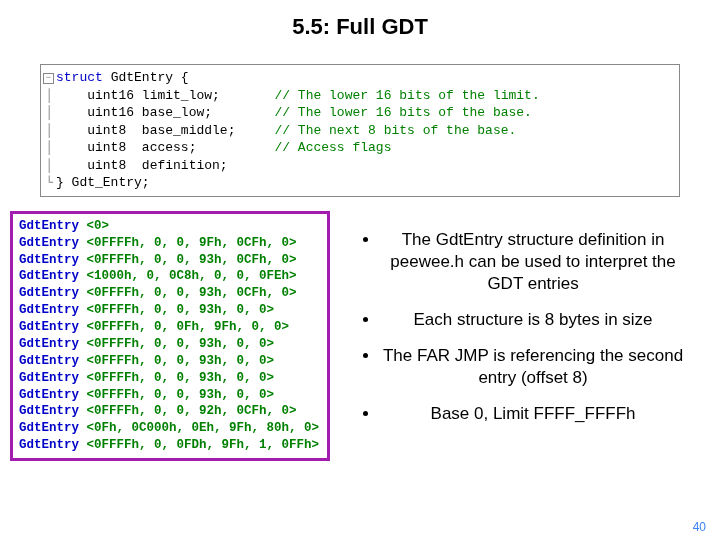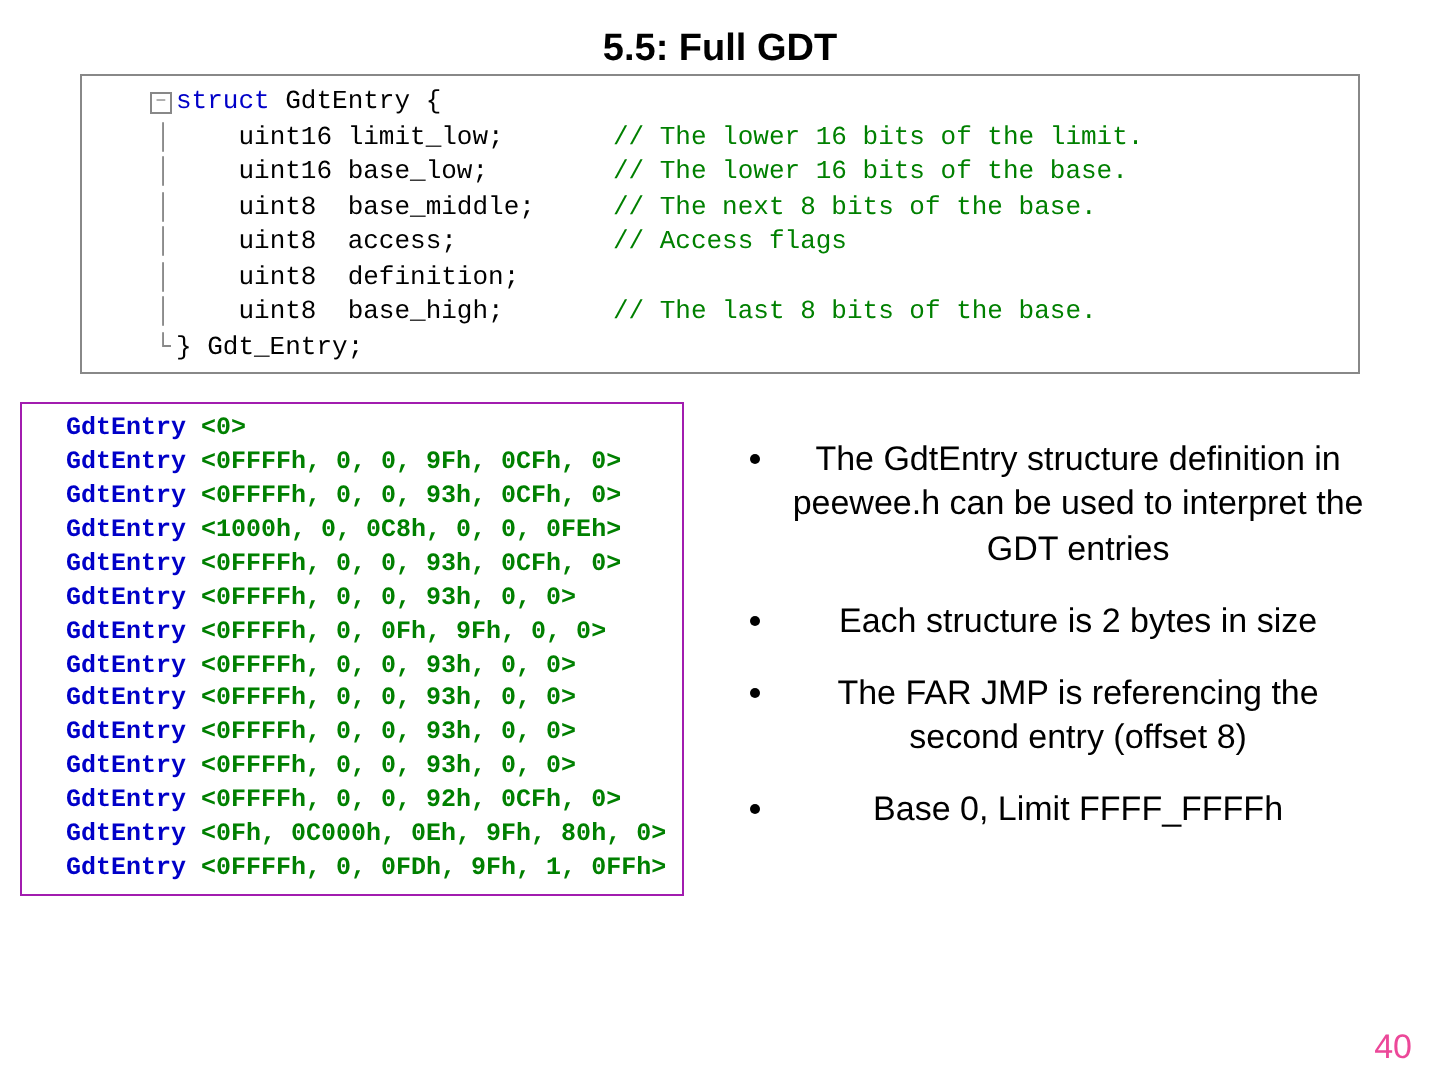--- a/index.html
+++ b/index.html
@@ -7,34 +7,34 @@
     padding: 0;
     width: 720px;
     height: 540px;
     font-family: Arial, sans-serif;
     background: #fff;
     position: relative;
     box-sizing: border-box;
   }
   .title {
     text-align: center;
-    font-size: 19px;
-    margin: 14px 0 1px 0;
+    font-size: 22px;
+    margin: 14px 0 24px 0;
     color: #000;
   }
   .code-box {
     border: 1px solid #888;
     margin: 0 40px 14px 40px;
     padding: 4px 6px 4px 2px;
     font-family: "Courier New", monospace;
     font-size: 13px;
     line-height: 1.35;
     background: #fff;
   }
-  .code-line { white-space: pre; margin-left: 32px; }
+  .code-line { white-space: pre; }
   .fold-box {
     display:inline-block;
     width:9px; height:9px;
     border:1px solid #888;
     font-size:9px;
     line-height:8px;
     text-align:center;
     vertical-align: 1px;
     color:#888;
     margin-right:2px;
@@ -48,22 +48,22 @@
   .kw-struct { color: #0000c8; }
   .kw-type   { color: #000; }
   .comment   { color: #008000; }
   .ident     { color: #000; }
 
   .lower {
     display: flex;
     margin: 0 10px 0 10px;
   }
   .entries-box {
-    border: 1px solid #a21caf;
-    padding: 4px 8px 4px 22px;
+    border: 3px solid #a21caf;
+    padding: 4px 8px 4px 6px;
     font-family: "Courier New", monospace;
     font-size: 12.5px;
     line-height: 1.35;
     background: #fff;
     flex: 0 0 auto;
   }
   .entry-line { white-space: pre; }
   .tname { color: #0000c8; font-weight: bold; }
   .vals  { color: #008000; font-weight: bold; }
 
@@ -80,38 +80,37 @@
   }
   .bullets li {
     margin-bottom: 14px;
     line-height: 1.3;
   }
 
   .pagenum {
     position: absolute;
     right: 14px;
     bottom: 6px;
-    font-size: 17px;
-    color: #ec4899;
+    font-size: 12px;
+    color: #3b82f6;
   }
 </style>
 </head>
 <body>
 
 <h1 class="title">5.5: Full GDT</h1>
 
 <div class="code-box">
   <div class="code-line"><span class="fold-box">−</span><span class="kw-struct">struct</span> <span class="ident">GdtEntry {</span></div>
   <div id="struct-fields">
       <div class="code-line"><span class="fold-gutter">│</span>    <span class="kw-type">uint16 limit_low;       </span><span class="comment">// The lower 16 bits of the limit.</span></div>
       <div class="code-line"><span class="fold-gutter">│</span>    <span class="kw-type">uint16 base_low;        </span><span class="comment">// The lower 16 bits of the base.</span></div>
       <div class="code-line"><span class="fold-gutter">│</span>    <span class="kw-type">uint8  base_middle;     </span><span class="comment">// The next 8 bits of the base.</span></div>
       <div class="code-line"><span class="fold-gutter">│</span>    <span class="kw-type">uint8  access;          </span><span class="comment">// Access flags</span></div>
       <div class="code-line"><span class="fold-gutter">│</span>    <span class="kw-type">uint8  definition;     </span></div>
-      <div class="code-line"><span class="fold-gutter">│</span>    <span class="kw-type">uint8  base_high;       </span><span class="comment">// The last 8 bits of the base.</span></div>
     </div>
   <div class="code-line"><span class="fold-gutter">└</span><span class="ident">} Gdt_Entry;</span></div>
 </div>
 
 <div class="lower">
   <div class="entries-box">
     <div id="entries-list">
         <div class="entry-line"><span class="tname">GdtEntry</span> <span class="vals">&lt;0&gt;</span></div>
         <div class="entry-line"><span class="tname">GdtEntry</span> <span class="vals">&lt;0FFFFh, 0, 0, 9Fh, 0CFh, 0&gt;</span></div>
         <div class="entry-line"><span class="tname">GdtEntry</span> <span class="vals">&lt;0FFFFh, 0, 0, 93h, 0CFh, 0&gt;</span></div>
@@ -124,20 +123,20 @@
         <div class="entry-line"><span class="tname">GdtEntry</span> <span class="vals">&lt;0FFFFh, 0, 0, 93h, 0, 0&gt;</span></div>
         <div class="entry-line"><span class="tname">GdtEntry</span> <span class="vals">&lt;0FFFFh, 0, 0, 93h, 0, 0&gt;</span></div>
         <div class="entry-line"><span class="tname">GdtEntry</span> <span class="vals">&lt;0FFFFh, 0, 0, 92h, 0CFh, 0&gt;</span></div>
         <div class="entry-line"><span class="tname">GdtEntry</span> <span class="vals">&lt;0Fh, 0C000h, 0Eh, 9Fh, 80h, 0&gt;</span></div>
         <div class="entry-line"><span class="tname">GdtEntry</span> <span class="vals">&lt;0FFFFh, 0, 0FDh, 9Fh, 1, 0FFh&gt;</span></div>
       </div>
   </div>
   <div class="bullets">
     <ul id="bullet-list">
         <li>The GdtEntry structure definition in peewee.h can be used to interpret the GDT entries</li>
-        <li>Each structure is 2 bytes in size</li>
+        <li>Each structure is 8 bytes in size</li>
         <li>The FAR JMP is referencing the second entry (offset 8)</li>
         <li>Base 0, Limit FFFF_FFFFh</li>
       </ul>
   </div>
 </div>
 
 <div class="pagenum">40</div>
 
 </body></html>

